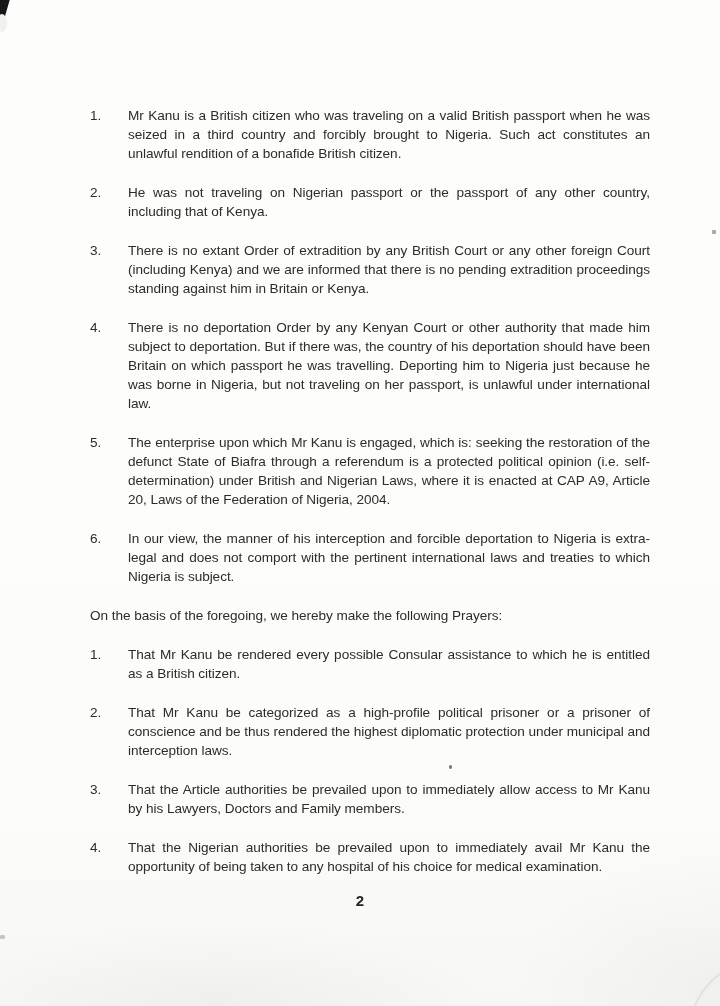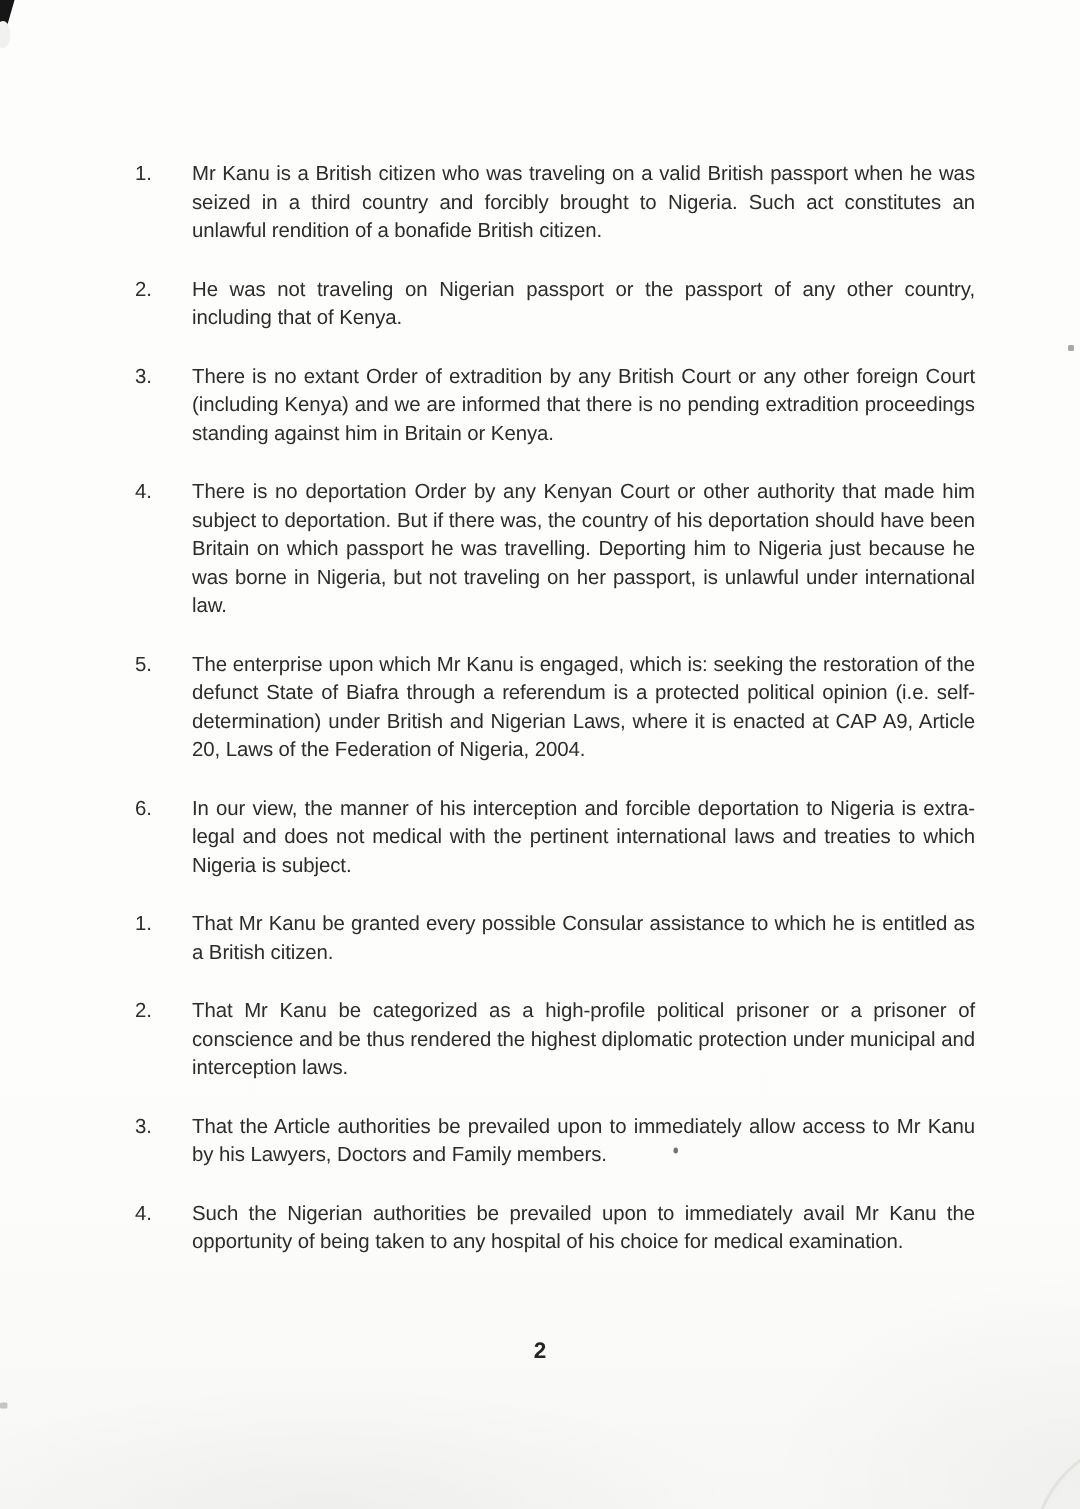--- a/index.html
+++ b/index.html
@@ -140,39 +140,40 @@
         <div class="item">
           <span class="num">4.</span>
           <span class="txt">There is no deportation Order by any Kenyan Court or other authority that made him subject to deportation. But if there was, the country of his deportation should have been Britain on which passport he was travelling. Deporting him to Nigeria just because he was borne in Nigeria, but not traveling on her passport, is unlawful under international law.</span>
         </div>
         <div class="item">
           <span class="num">5.</span>
           <span class="txt">The enterprise upon which Mr Kanu is engaged, which is: seeking the restoration of the defunct State of Biafra through a referendum is a protected political opinion (i.e. self-determination) under British and Nigerian Laws, where it is enacted at CAP A9, Article 20, Laws of the Federation of Nigeria, 2004.</span>
         </div>
         <div class="item">
           <span class="num">6.</span>
-          <span class="txt">In our view, the manner of his interception and forcible deportation to Nigeria is extra-legal and does not medical with the pertinent international laws and treaties to which Nigeria is subject.</span>
+          <span class="txt">In our view, the manner of his interception and forcible deportation to Nigeria is extra-legal and does not comport with the pertinent international laws and treaties to which Nigeria is subject.</span>
         </div>
       </div>
+    <p class="transition">On the basis of the foregoing, we hereby make the following Prayers:</p>
     <div id="prayers-list">
         <div class="item">
           <span class="num">1.</span>
-          <span class="txt">That Mr Kanu be granted every possible Consular assistance to which he is entitled as a British citizen.</span>
+          <span class="txt">That Mr Kanu be rendered every possible Consular assistance to which he is entitled as a British citizen.</span>
         </div>
         <div class="item">
           <span class="num">2.</span>
           <span class="txt">That Mr Kanu be categorized as a high-profile political prisoner or a prisoner of conscience and be thus rendered the highest diplomatic protection under municipal and interception laws.</span>
         </div>
         <div class="item">
           <span class="num">3.</span>
           <span class="txt">That the Article authorities be prevailed upon to immediately allow access to Mr Kanu by his Lawyers, Doctors and Family members.</span>
         </div>
         <div class="item">
           <span class="num">4.</span>
-          <span class="txt">Such the Nigerian authorities be prevailed upon to immediately avail Mr Kanu the opportunity of being taken to any hospital of his choice for medical examination.</span>
+          <span class="txt">That the Nigerian authorities be prevailed upon to immediately avail Mr Kanu the opportunity of being taken to any hospital of his choice for medical examination.</span>
         </div>
       </div>
   </div>
 
   <div class="page-num">2</div>
 
   <div class="speck-right"></div>
   <div class="speck-mid"></div>
   <div class="speck-left"></div>
   <div class="curl"></div>

